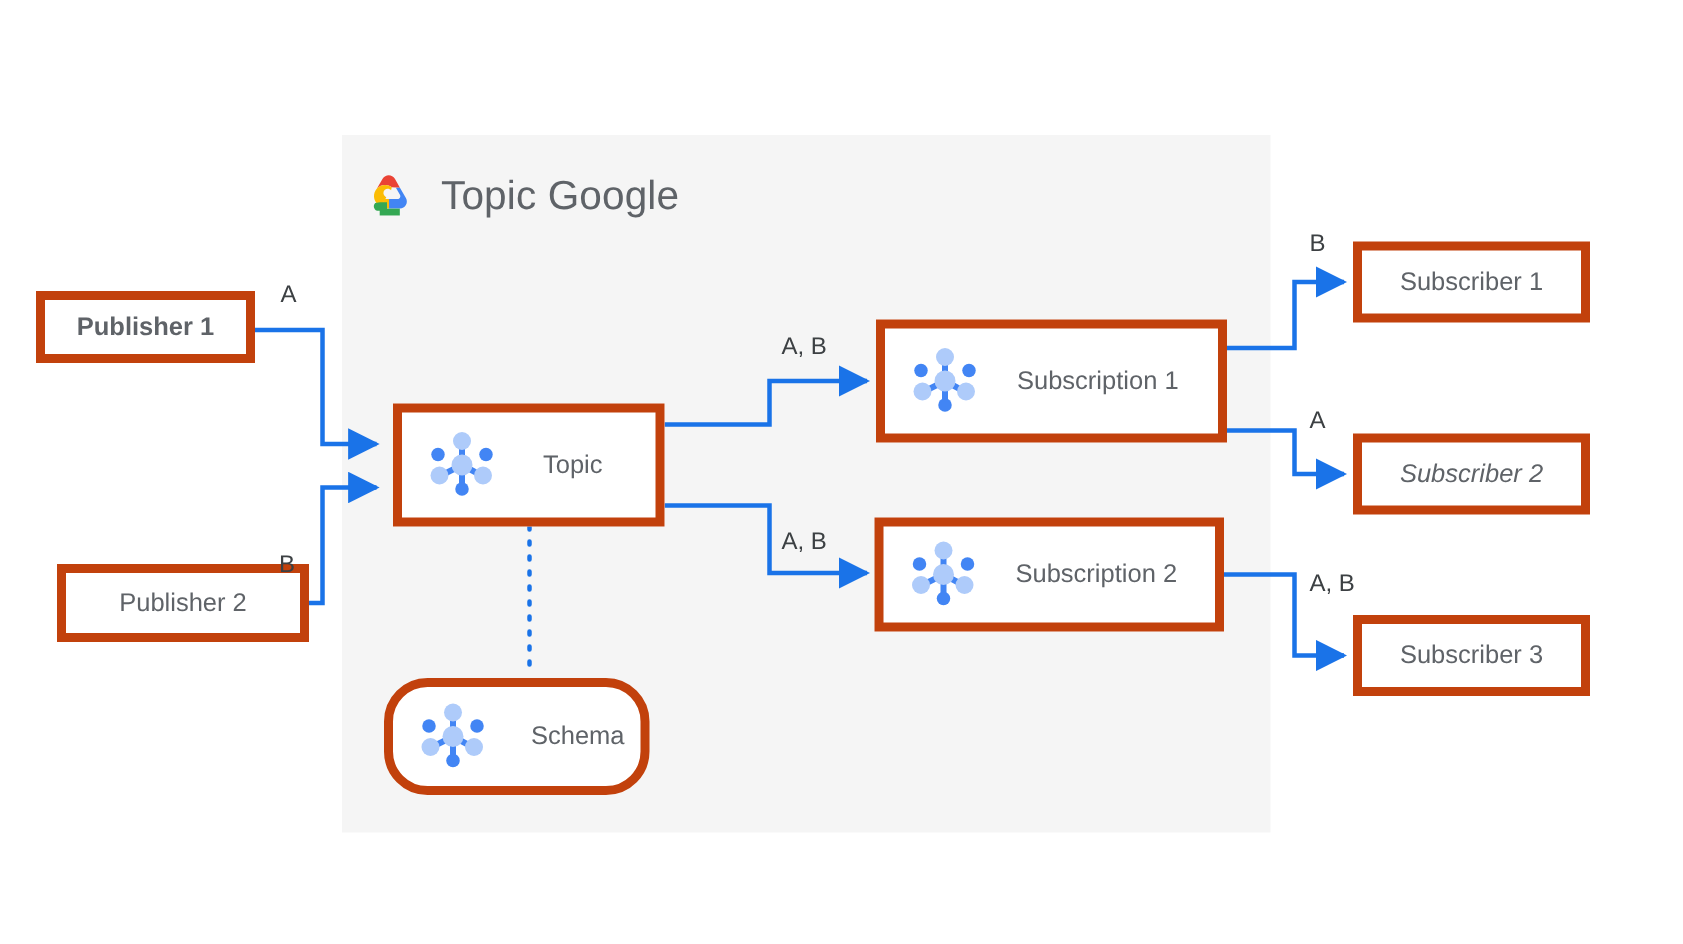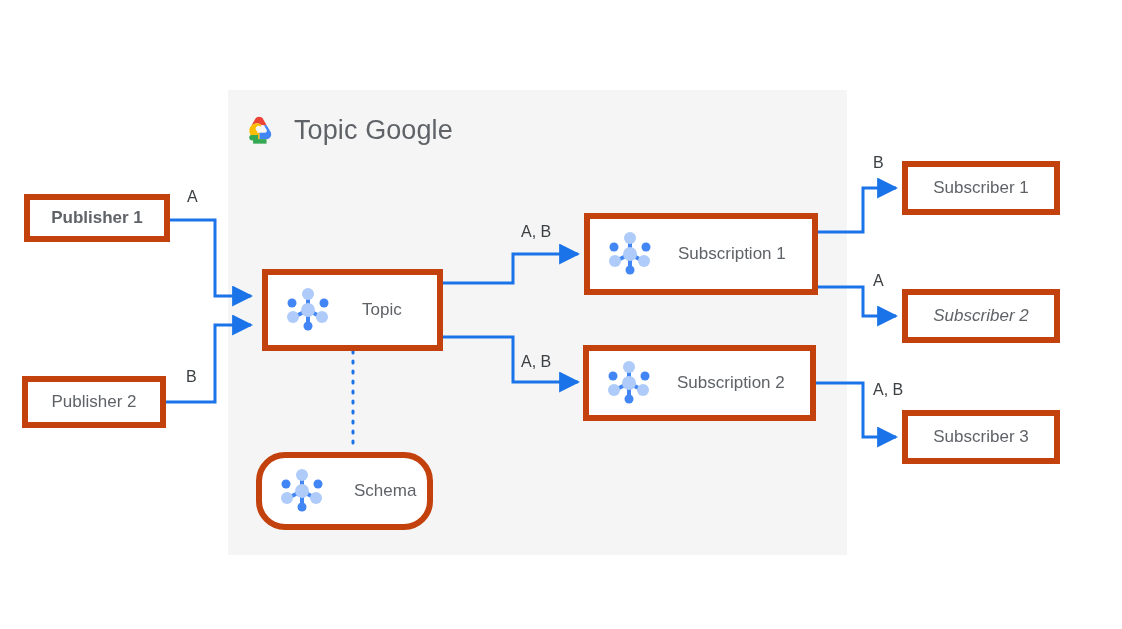--- a/index.html
+++ b/index.html
@@ -118,21 +118,21 @@
 
     <path d="M 818 287 L 863 287 L 863 316 L 896 316" fill="none" stroke="#1a73e8" stroke-width="3" marker-end="url(#arrow)"></path>
 
     <path d="M 816 383 L 863 383 L 863 437 L 896 437" fill="none" stroke="#1a73e8" stroke-width="3" marker-end="url(#arrow)"></path>
   </svg>
 
   <div class="node centered" style="left:24px; top:194px; width:146px; height:48px;font-weight:bold;">
     <span class="node-label">Publisher 1</span>
   </div>
 
-  <div class="node centered" style="left:22px; top:376px; width:144px; height:52px;">
+  <div class="node centered" style="left:38px; top:376px; width:168px; height:52px;">
     <span class="node-label">Publisher 2</span>
   </div>
 
   <div class="node" style="left:262px; top:269px; width:181px; height:82px;">
     <span class="node-icon">
       <svg viewBox="0 0 52 52">
         <line x1="26" y1="26" x2="26" y2="11" stroke="#4285f4" stroke-width="4"></line>
         <line x1="26" y1="26" x2="12" y2="33" stroke="#4285f4" stroke-width="4"></line>
         <line x1="26" y1="26" x2="39" y2="33" stroke="#4285f4" stroke-width="4"></line>
         <line x1="26" y1="26" x2="26" y2="41" stroke="#4285f4" stroke-width="4"></line>

